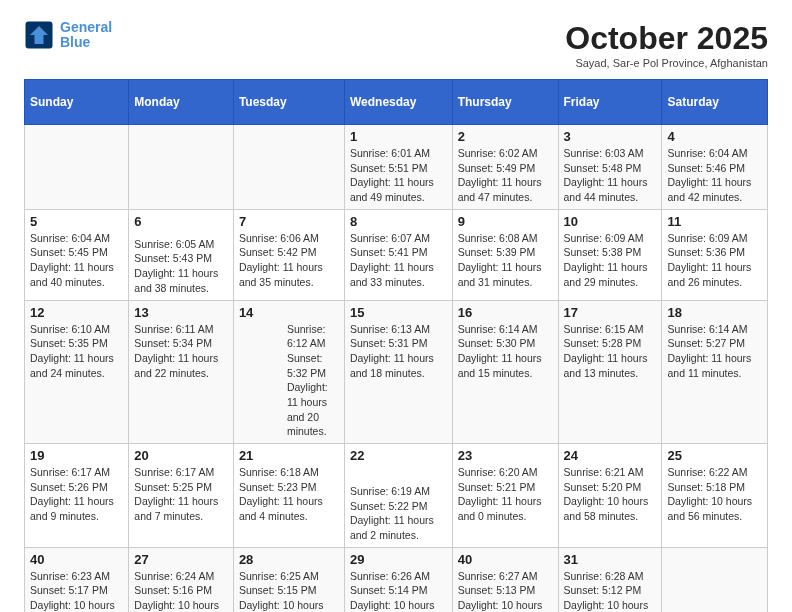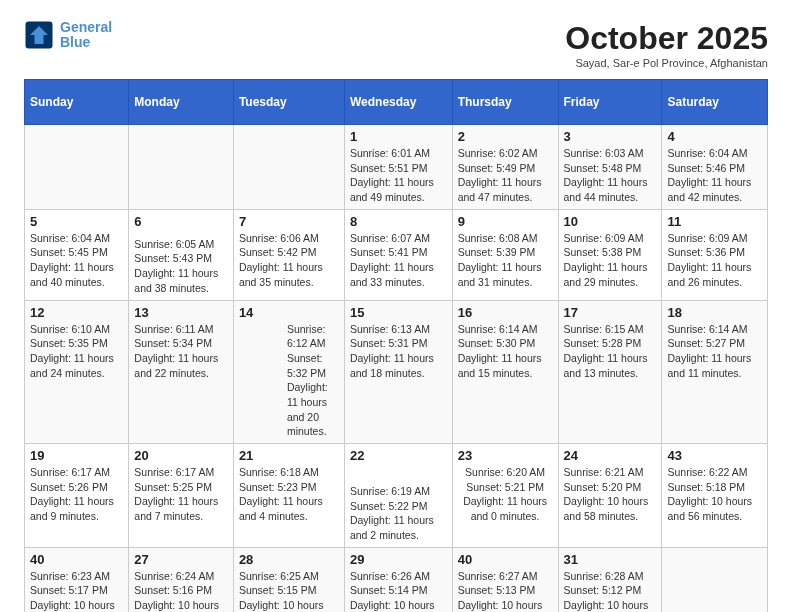--- a/index.html
+++ b/index.html
@@ -279,34 +279,34 @@
         </td>
         <td>
           <span class="day-number">22</span>
           <div class="day-info" style="white-space: pre-line; margin-top: 21px;">Sunrise: 6:19 AM
 Sunset: 5:22 PM
 Daylight: 11 hours
 and 2 minutes.</div>
         </td>
         <td>
           <span class="day-number">23</span>
-          <div class="day-info" style="white-space: pre-line; text-align: center;">Sunrise: 6:20 AM
+          <div class="day-info" style="white-space: pre-line;">Sunrise: 6:20 AM
 Sunset: 5:21 PM
 Daylight: 11 hours
 and 0 minutes.</div>
         </td>
         <td>
           <span class="day-number">24</span>
           <div class="day-info" style="white-space: pre-line;">Sunrise: 6:21 AM
 Sunset: 5:20 PM
 Daylight: 10 hours
 and 58 minutes.</div>
         </td>
         <td>
-          <span class="day-number">43</span>
+          <span class="day-number">25</span>
           <div class="day-info" style="white-space: pre-line;">Sunrise: 6:22 AM
 Sunset: 5:18 PM
 Daylight: 10 hours
 and 56 minutes.</div>
         </td>
       </tr>
       <tr>
         <td>
           <span class="day-number">40</span>
           <div class="day-info" style="white-space: pre-line;">Sunrise: 6:23 AM

